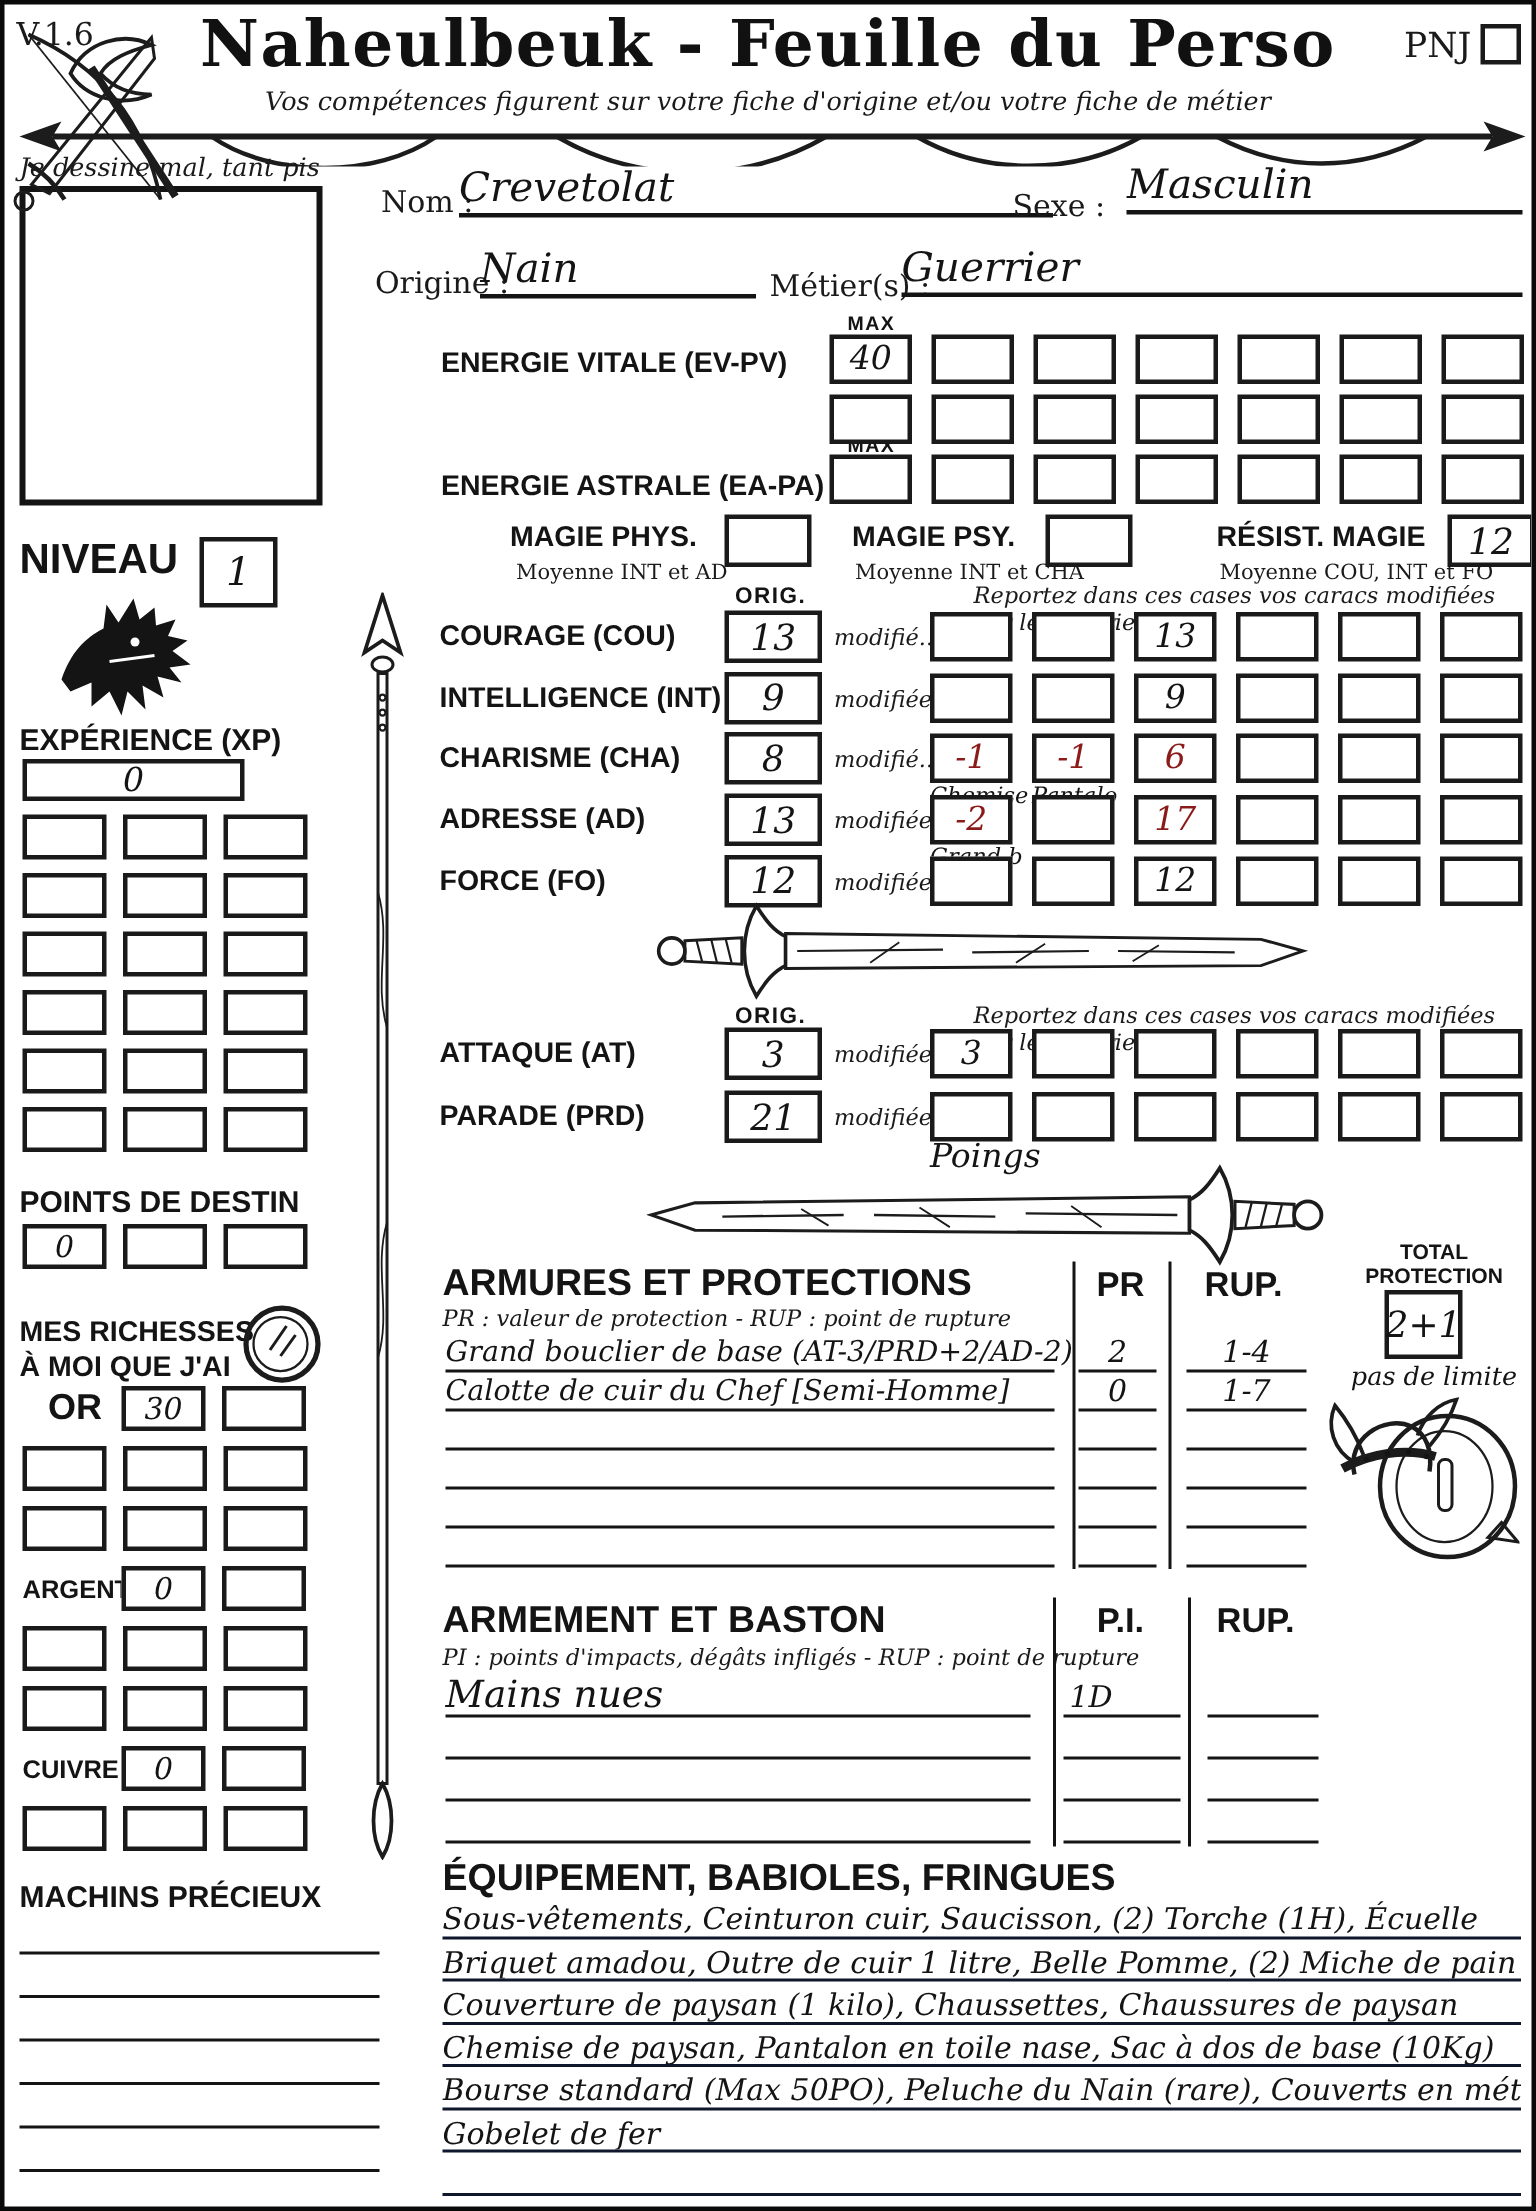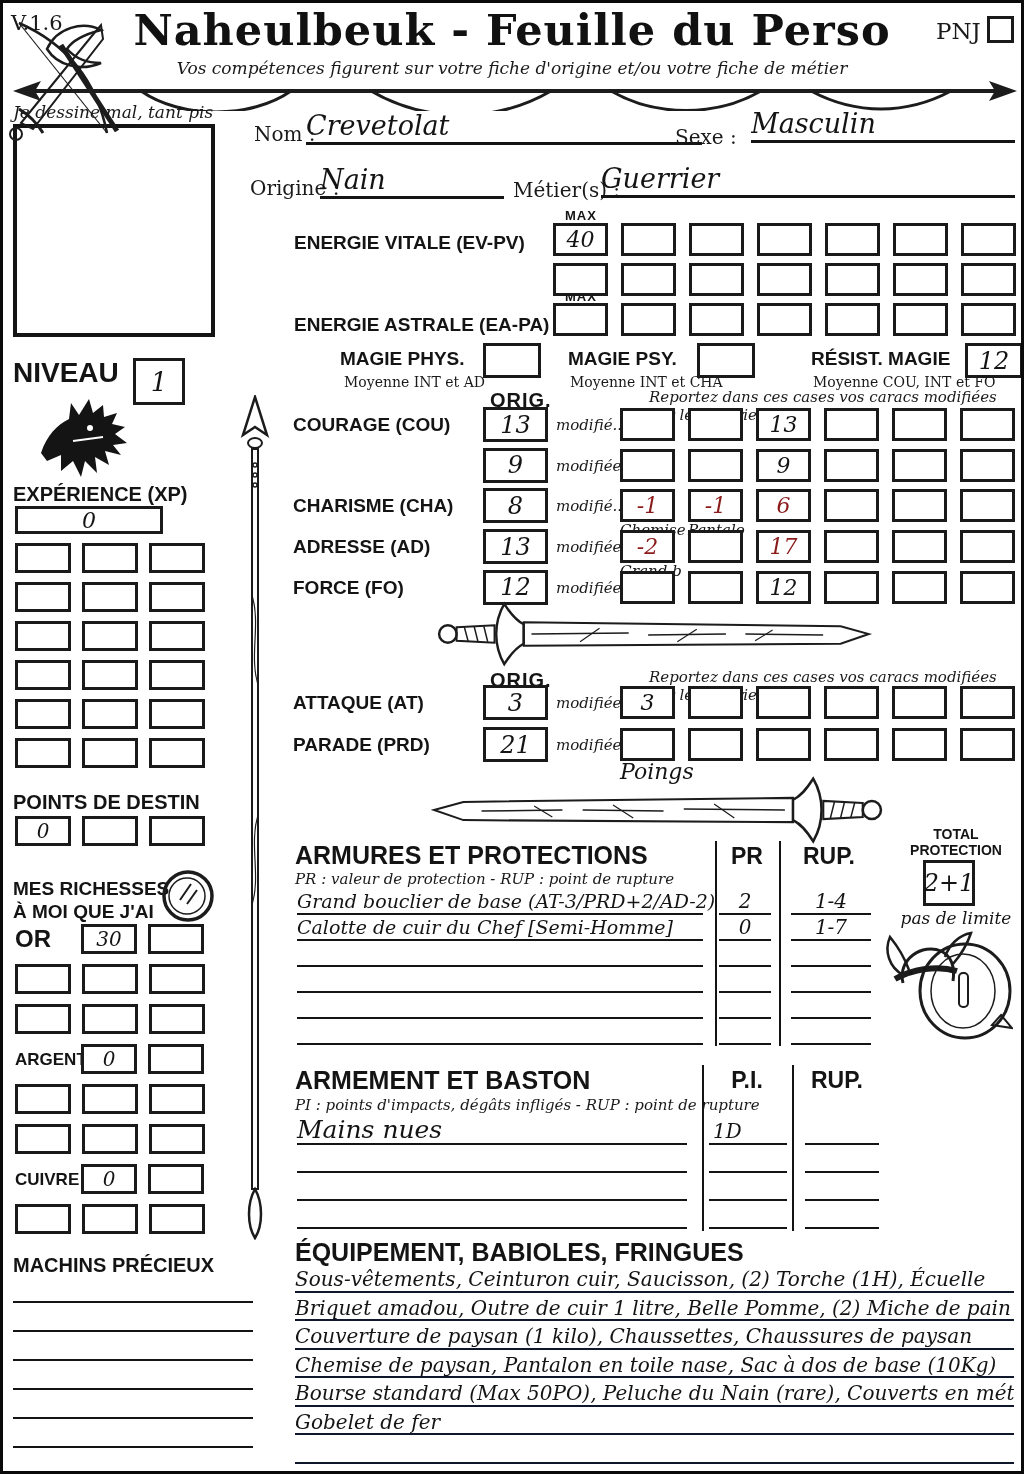--- a/index.html
+++ b/index.html
@@ -36,21 +36,21 @@
   .big-label{font-size:19px;}
   #ev-label{left:291px;top:229px;} #ea-label{left:291px;top:311px;}
   .max-label{font-size:13px;letter-spacing:1px;}
   #max1{left:562px;top:205px;} #max2{left:562px;top:286px;}
   #energy-rows{left:550px;top:220px;width:470px;height:120px;text-align:right;}
   .magie-label{font-size:19px;} .magie-note{font-size:14px;}
   .magie-box{width:58px;height:35px;}
   #magie-phys-label{left:337px;top:345px;} #magie-phys-box{left:480px;top:340px;} #magie-phys-note{left:341px;top:371px;}
   #magie-psy-label{left:565px;top:345px;}  #magie-psy-box{left:694px;top:340px;}  #magie-psy-note{left:567px;top:371px;}
   #magie-res-label{left:808px;top:345px;}  #magie-res-box{left:962px;top:340px;}  #magie-res-note{left:810px;top:371px;}
-  .orig-h{font-size:20px;letter-spacing:1px;}
+  .orig-h{font-size:15px;letter-spacing:1px;}
   .report-note{font-size:15px;font-style:italic;}
   #orig1{left:487px;top:386px;} #note1{left:646px;top:385px;}
   #orig2{left:487px;top:666px;} #note2{left:646px;top:665px;}
   #carac-rows{left:290px;top:404px;width:734px;height:245px;}
   #combat-rows{left:290px;top:682px;width:734px;height:130px;}
   .carac-row{position:absolute;left:0;width:734px;height:35px;}
   .carac-label{position:absolute;left:0;top:0;line-height:35px;font-size:19px;}
   .carac-row .orig-box{left:190px;top:0;}
   .mod-label{position:absolute;left:263px;top:9px;font-size:15px;font-style:italic;}
   .box-note{position:absolute;top:34px;font-size:15px;line-height:17px;white-space:nowrap;}
@@ -62,21 +62,21 @@
   #xp-label{left:10px;top:480px;font-size:20px;}
   #xp-box{left:12px;top:503px;width:148px;height:28px;}
   #xp-grid{left:12px;top:540px;width:190px;display:flex;flex-wrap:wrap;gap:9px 11px;}
   #destin-label{left:10px;top:788px;font-size:20px;}
   #destin-row{left:12px;top:813px;display:flex;gap:11px;}
   #rich-label{left:10px;top:874px;font-size:19px;line-height:23px;}
   #coin{left:158px;top:866px;}
   #richesses-rows{left:12px;top:921px;width:200px;height:330px;}
   .rich-row{position:absolute;left:0;width:200px;height:30px;}
   .rich-label{position:absolute;left:0;top:6px;font-size:17px;}
-  .rich-label-big{font-size:24px;top:1px;}
+  .rich-label-big{font-size:24px;top:1px;margin-left:17px;}
   #machins-label{left:10px;top:1251px;font-size:20px;}
   #machins-lines{left:10px;top:1271px;width:240px;}
   .blank-line{height:27px;border-bottom:2px solid #141414;}
   #spear{left:222px;top:392px;}
   .sec-title{font-size:25px;letter-spacing:0px;}
   .sec-note{font-size:15px;font-style:italic;}
   #armor-title{left:292px;top:838px;} #armor-note{left:292px;top:867px;}
   .vdiv{width:2px;background:#141414;}
   #armor-div1{left:712px;top:838px;height:205px;} #armor-div2{left:776px;top:838px;height:205px;}
   #armor-pr-h{left:712px;top:840px;width:64px;text-align:center;font-size:23px;}
@@ -196,20 +196,21 @@
         <div class="box mod-box" style="left: 327px;"></div>
         <div class="box mod-box" style="left: 395px;"></div>
         <div class="box mod-box" style="left: 463px;">
           <span class="hw val22">13</span>
         </div>
         <div class="box mod-box" style="left: 531px;"></div>
         <div class="box mod-box" style="left: 599px;"></div>
         <div class="box mod-box" style="left: 667px;"></div>
       </div>
       <div class="carac-row" style="top: 40.7px;">
+        <div class="blabel carac-label">INTELLIGENCE (INT)</div>
         <div class="box orig-box">
           <span class="hw val24">9</span>
         </div>
         <div class="script mod-label">modifiée...</div>
         <div class="box mod-box" style="left: 327px;"></div>
         <div class="box mod-box" style="left: 395px;"></div>
         <div class="box mod-box" style="left: 463px;">
           <span class="hw val22">9</span>
         </div>
         <div class="box mod-box" style="left: 531px;"></div>

